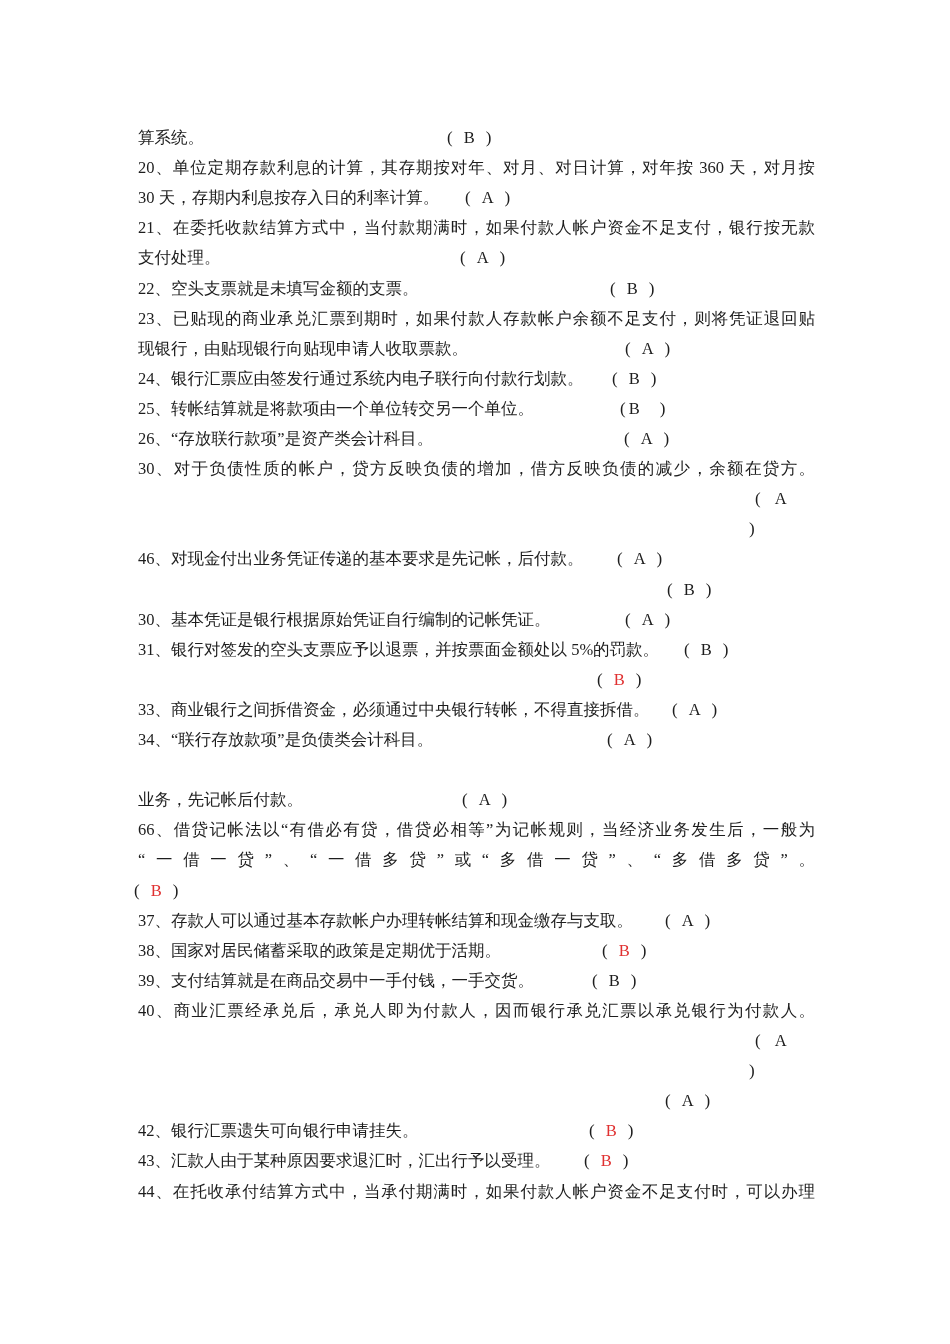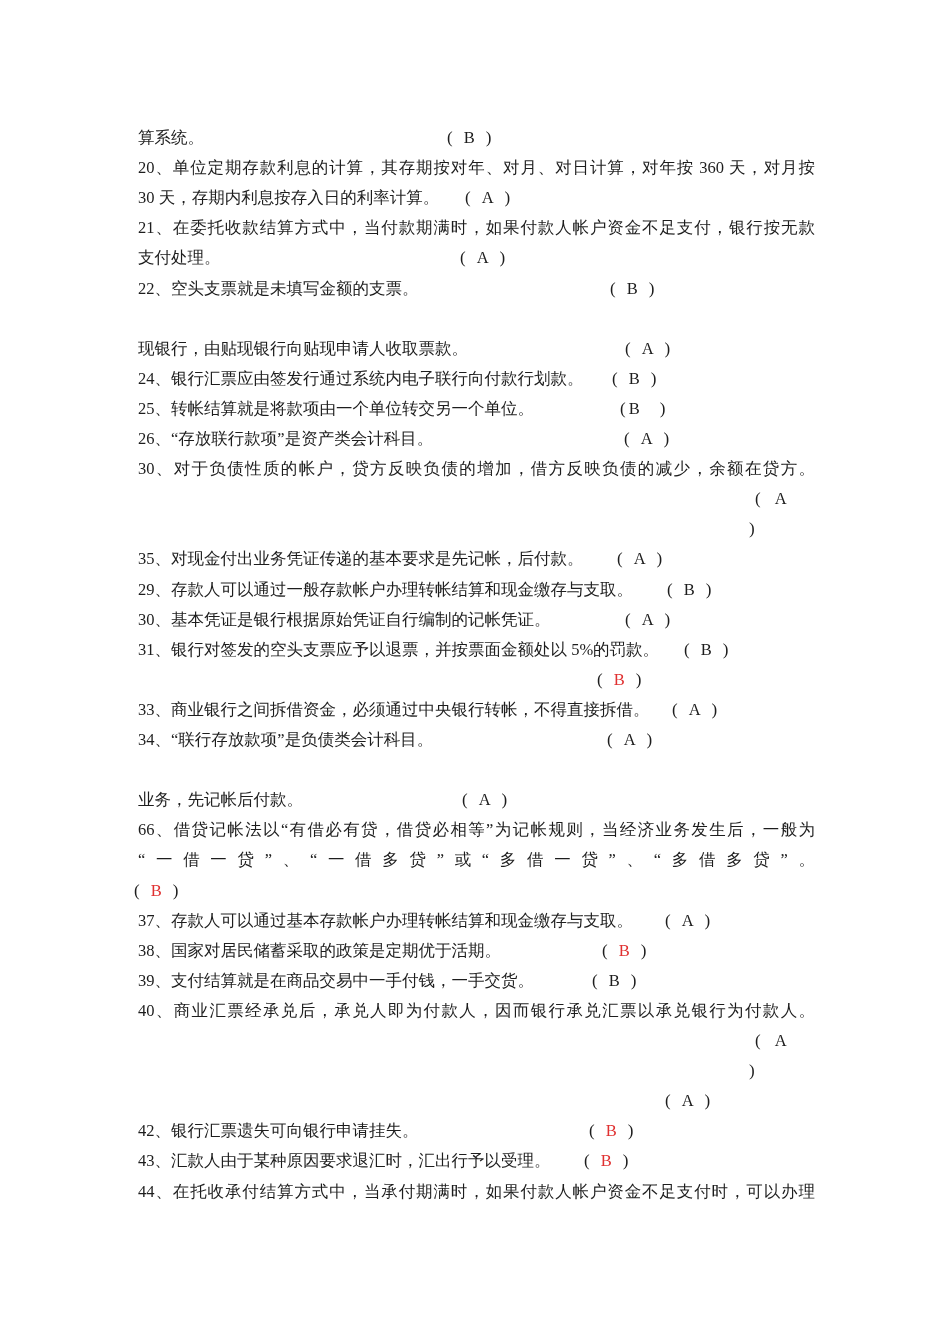--- a/index.html
+++ b/index.html
@@ -42,33 +42,34 @@
 </head>
 <body>
 
 <main id="doc">
     <div class="line" style="top: 123px;"><span class="txt">算系统。</span><span class="ans" style="left: 307px;"><span class="paren">(</span><span class="ltr" style="padding-left: 9px; padding-right: 9px;">B</span><span class="paren">)</span></span></div>
     <div class="line justify" style="top: 153px;"><span class="txt">20、单位定期存款利息的计算，其存期按对年、对月、对日计算，对年按 360 天，对月按</span></div>
     <div class="line" style="top: 183px;"><span class="txt">30 天，存期内利息按存入日的利率计算。</span><span class="ans" style="left: 325px;"><span class="paren">(</span><span class="ltr" style="padding-left: 9px; padding-right: 9px;">A</span><span class="paren">)</span></span></div>
     <div class="line justify" style="top: 213px;"><span class="txt">21、在委托收款结算方式中，当付款期满时，如果付款人帐户资金不足支付，银行按无款</span></div>
     <div class="line" style="top: 243px;"><span class="txt">支付处理。</span><span class="ans" style="left: 320px;"><span class="paren">(</span><span class="ltr" style="padding-left: 9px; padding-right: 9px;">A</span><span class="paren">)</span></span></div>
     <div class="line" style="top: 274px;"><span class="txt">22、空头支票就是未填写金额的支票。</span><span class="ans" style="left: 470px;"><span class="paren">(</span><span class="ltr" style="padding-left: 9px; padding-right: 9px;">B</span><span class="paren">)</span></span></div>
+    <div class="line justify" style="top: 304px;"><span class="txt">23、已贴现的商业承兑汇票到期时，如果付款人存款帐户余额不足支付，则将凭证退回贴</span></div>
     <div class="line" style="top: 334px;"><span class="txt">现银行，由贴现银行向贴现申请人收取票款。</span><span class="ans" style="left: 485px;"><span class="paren">(</span><span class="ltr" style="padding-left: 9px; padding-right: 9px;">A</span><span class="paren">)</span></span></div>
     <div class="line" style="top: 364px;"><span class="txt">24、银行汇票应由签发行通过系统内电子联行向付款行划款。</span><span class="ans" style="left: 472px;"><span class="paren">(</span><span class="ltr" style="padding-left: 9px; padding-right: 9px;">B</span><span class="paren">)</span></span></div>
     <div class="line" style="top: 394px;"><span class="txt">25、转帐结算就是将款项由一个单位转交另一个单位。</span><span class="ans" style="left: 480px;"><span class="paren">(</span><span class="ltr" style="padding-left: 1px; padding-right: 18px;">B</span><span class="paren">)</span></span></div>
     <div class="line" style="top: 424px;"><span class="txt">26、“存放联行款项”是资产类会计科目。</span><span class="ans" style="left: 484px;"><span class="paren">(</span><span class="ltr" style="padding-left: 9px; padding-right: 9px;">A</span><span class="paren">)</span></span></div>
     <div class="line justify" style="top: 454px;"><span class="txt">30、对于负债性质的帐户，贷方反映负债的增加，借方反映负债的减少，余额在贷方。</span></div>
     <div class="line" style="top: 484px;">
       <span class="ans" style="left: 615px;"><span class="paren">(</span><span class="ltr" style="padding-left: 12px; padding-right: 0px;">A</span></span>
     </div>
     <div class="line" style="top: 514px;">
       <span class="ans" style="left: 609px;"><span class="paren">)</span></span>
     </div>
-    <div class="line" style="top: 544px;"><span class="txt">35、对现金付出业务凭证传递的基本要求是先记帐，后付款。</span><span class="ans" style="left: 477px;"><span class="paren">(</span><span class="ltr" style="padding-left: 9px; padding-right: 9px;">A</span><span class="paren">)</span></span></div>
-    <div class="line" style="top: 575px;"><span class="txt">29、存款人可以通过一般存款帐户办理转帐结算和现金缴存与支取。</span><span class="ans" style="left: 527px;"><span class="paren">(</span><span class="ltr" style="padding-left: 9px; padding-right: 9px;">B</span><span class="paren">)</span></span></div>
+    <div class="line" style="top: 544px;"><span class="txt">46、对现金付出业务凭证传递的基本要求是先记帐，后付款。</span><span class="ans" style="left: 477px;"><span class="paren">(</span><span class="ltr" style="padding-left: 9px; padding-right: 9px;">A</span><span class="paren">)</span></span></div>
+    <div class="line" style="top: 575px;"><span class="ans" style="left: 527px;"><span class="paren">(</span><span class="ltr" style="padding-left: 9px; padding-right: 9px;">B</span><span class="paren">)</span></span></div>
     <div class="line" style="top: 605px;"><span class="txt">30、基本凭证是银行根据原始凭证自行编制的记帐凭证。</span><span class="ans" style="left: 485px;"><span class="paren">(</span><span class="ltr" style="padding-left: 9px; padding-right: 9px;">A</span><span class="paren">)</span></span></div>
     <div class="line" style="top: 635px;"><span class="txt">31、银行对签发的空头支票应予以退票，并按票面金额处以 5%的罚款。</span><span class="ans" style="left: 544px;"><span class="paren">(</span><span class="ltr" style="padding-left: 9px; padding-right: 9px;">B</span><span class="paren">)</span></span></div>
     <div class="line" style="top: 665px;"><span class="ans" style="left: 457px;"><span class="paren">(</span><span class="ltr red" style="padding-left: 9px; padding-right: 9px;">B</span><span class="paren">)</span></span></div>
     <div class="line" style="top: 695px;"><span class="txt">33、商业银行之间拆借资金，必须通过中央银行转帐，不得直接拆借。</span><span class="ans" style="left: 532px;"><span class="paren">(</span><span class="ltr" style="padding-left: 9px; padding-right: 9px;">A</span><span class="paren">)</span></span></div>
     <div class="line" style="top: 725px;"><span class="txt">34、“联行存放款项”是负债类会计科目。</span><span class="ans" style="left: 467px;"><span class="paren">(</span><span class="ltr" style="padding-left: 9px; padding-right: 9px;">A</span><span class="paren">)</span></span></div>
     <div class="line" style="top: 785px;"><span class="txt">业务，先记帐后付款。</span><span class="ans" style="left: 322px;"><span class="paren">(</span><span class="ltr" style="padding-left: 9px; padding-right: 9px;">A</span><span class="paren">)</span></span></div>
     <div class="line justify" style="top: 815px;"><span class="txt">66、借贷记帐法以“有借必有贷，借贷必相等”为记帐规则，当经济业务发生后，一般为</span></div>
     <div class="line justify" style="top: 845px;"><span class="txt">“一借一贷”、“一借多贷”或“多借一贷”、“多借多贷”。</span></div>
     <div class="line" style="top: 876px;">
       <span class="ans" style="left: -6px;"><span class="paren">(</span><span class="ltr red" style="padding-left: 9px; padding-right: 9px;">B</span><span class="paren">)</span></span>

